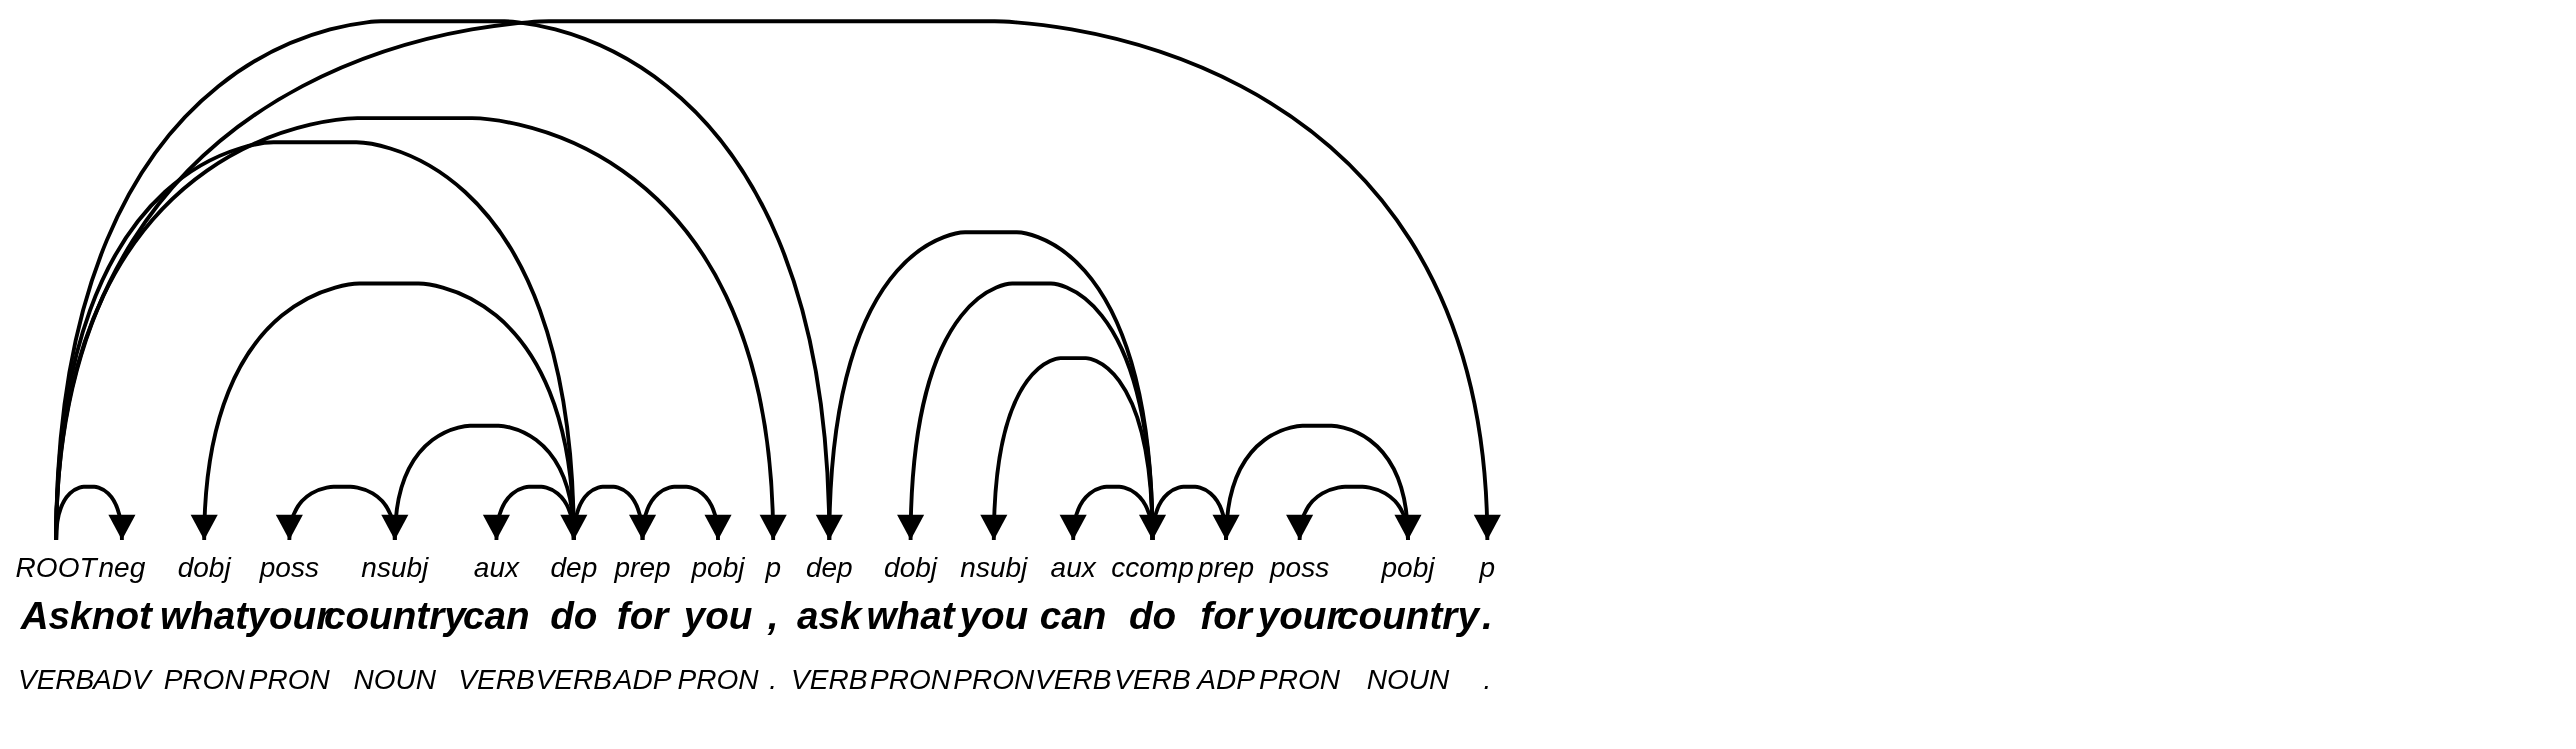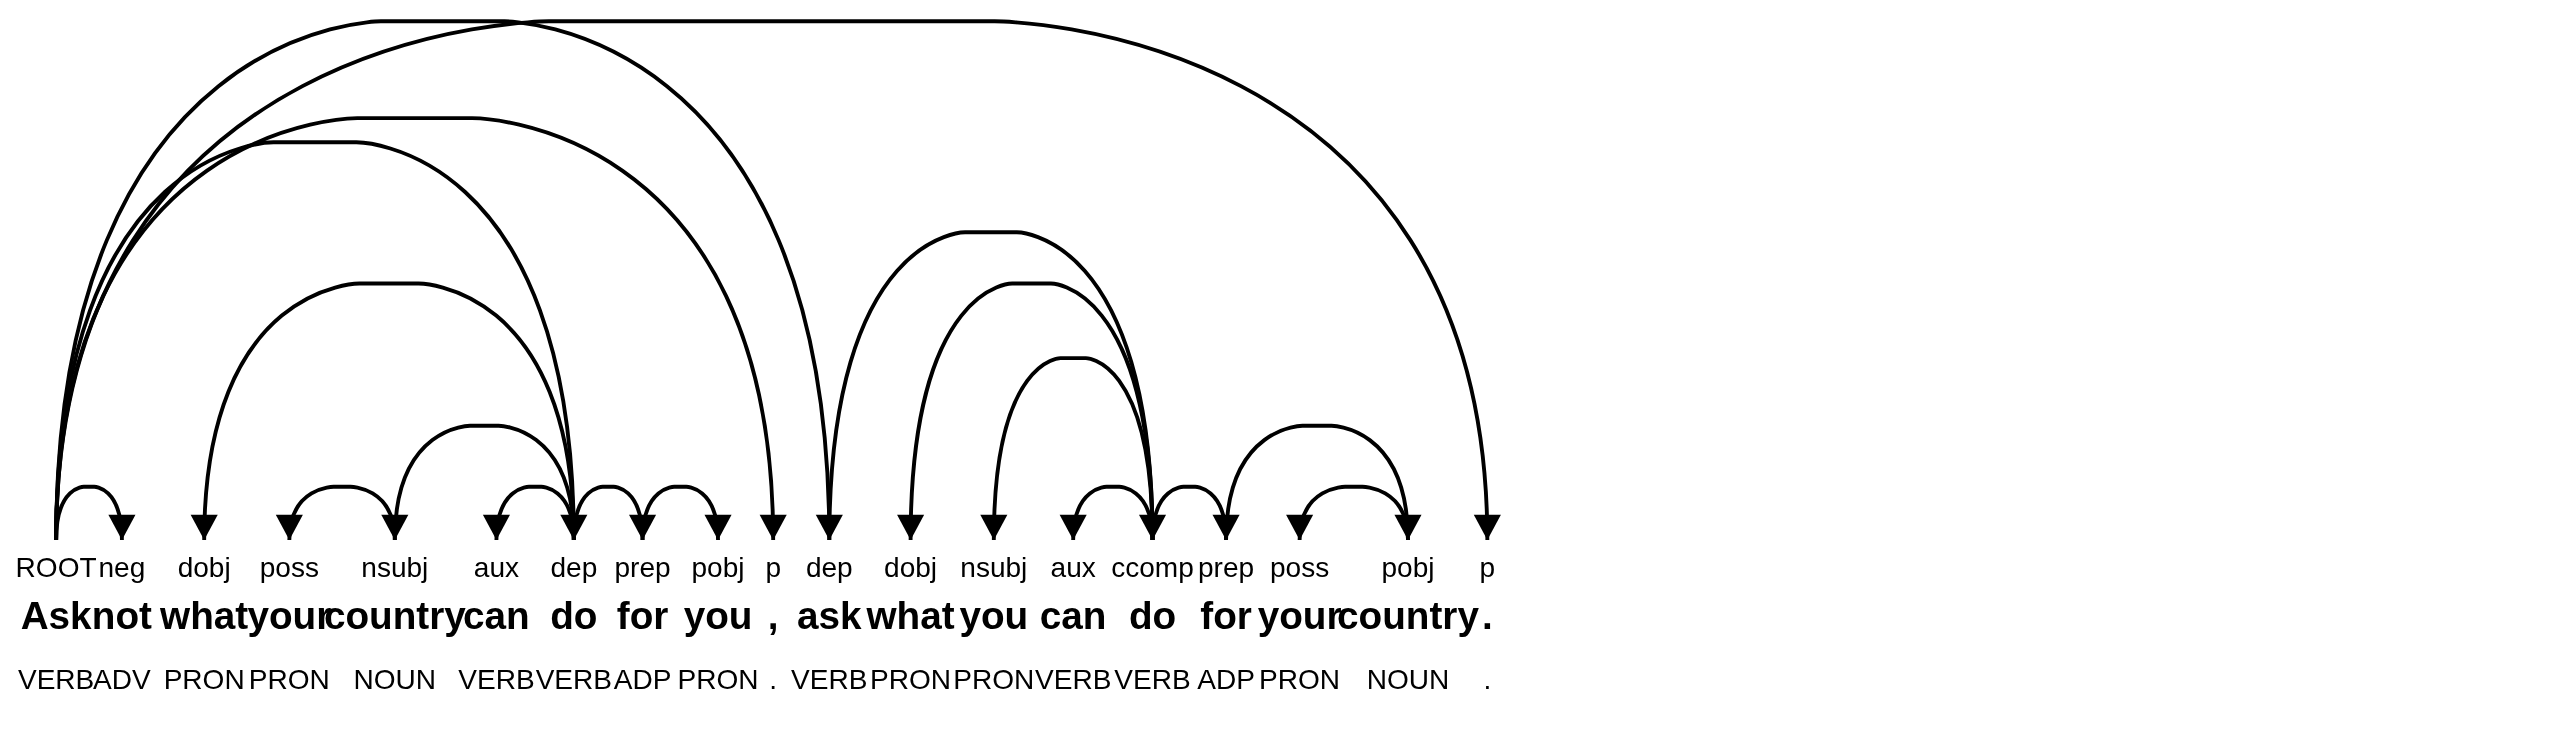--- a/index.html
+++ b/index.html
@@ -1,17 +1,17 @@
 <!DOCTYPE html>
 <html><head>
 <meta charset="utf-8">
 <style>
   html,body{margin:0;padding:0;background:#ffffff;}
   body{font-family:"Liberation Sans","DejaVu Sans",sans-serif;}
-  #stage{position:relative;width:2576px;height:750px;background:#ffffff;overflow:hidden;}
+  #stage{position:relative;width:2576px;height:750px;background:#ffffff;overflow:hidden;font-style:italic;}
   #parse-svg{position:absolute;left:0;top:0;width:2576px;height:750px;display:block;}
   .arc-path{fill:none;stroke:#000000;stroke-width:4;}
   .arrow-head{fill:#000000;stroke:none;}
   .dep-label{font-family:"Liberation Sans","DejaVu Sans",sans-serif;font-size:29px;fill:#000000;text-anchor:middle;font-weight:400;}
   .token-word{font-family:"Liberation Sans","DejaVu Sans",sans-serif;font-size:40px;fill:#000000;text-anchor:middle;font-weight:700;}
   .token-pos{font-family:"Liberation Sans","DejaVu Sans",sans-serif;font-size:29px;fill:#000000;text-anchor:middle;font-weight:400;}
 </style>
 </head>
 <body>
 

